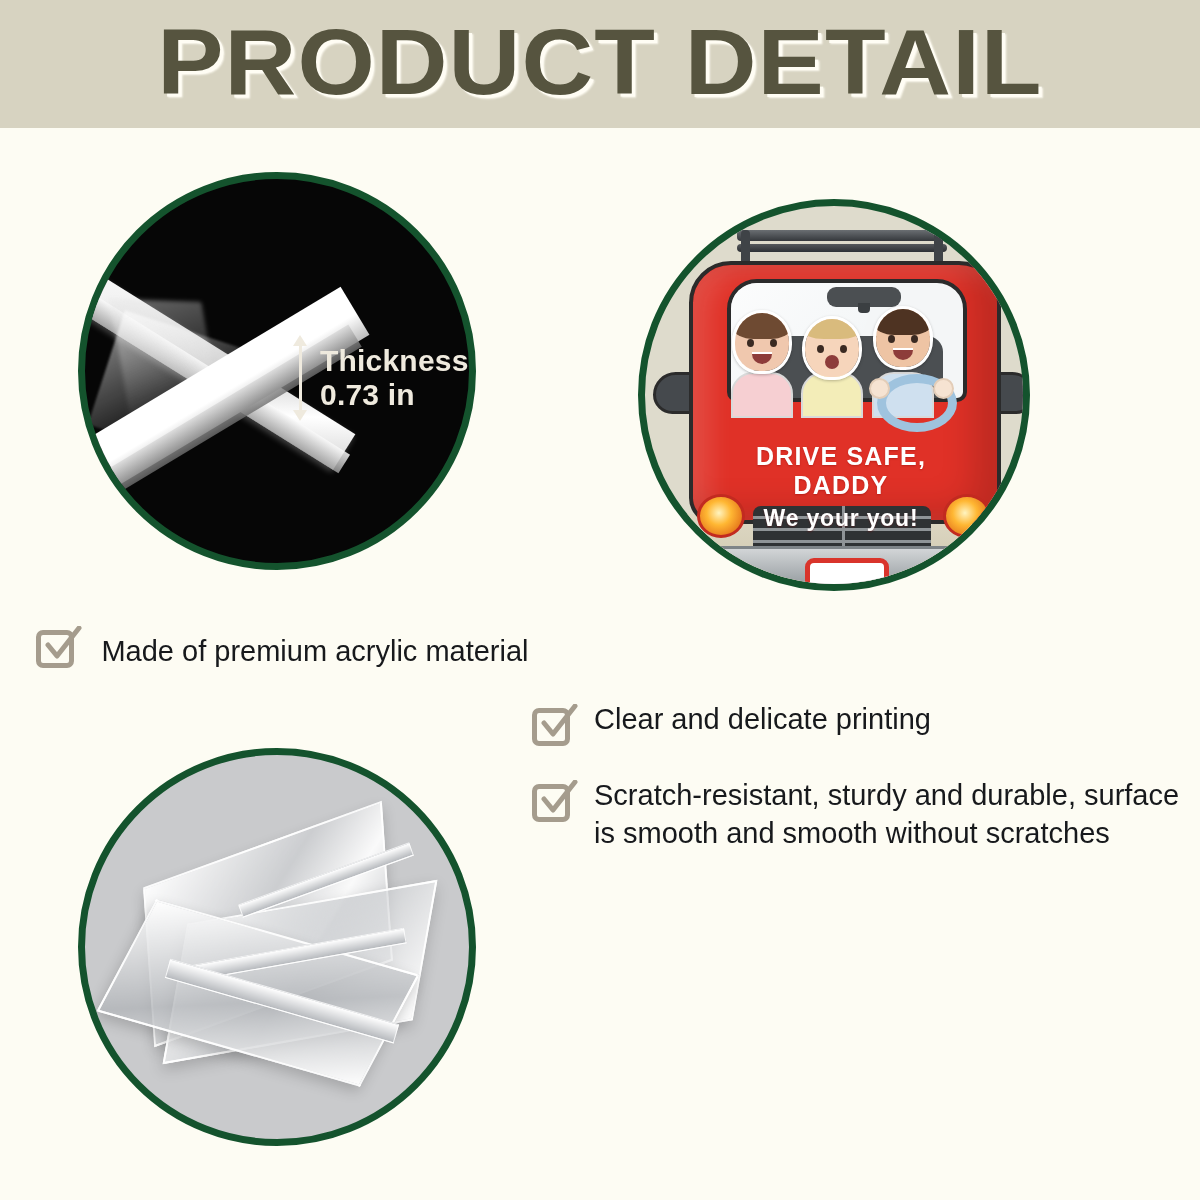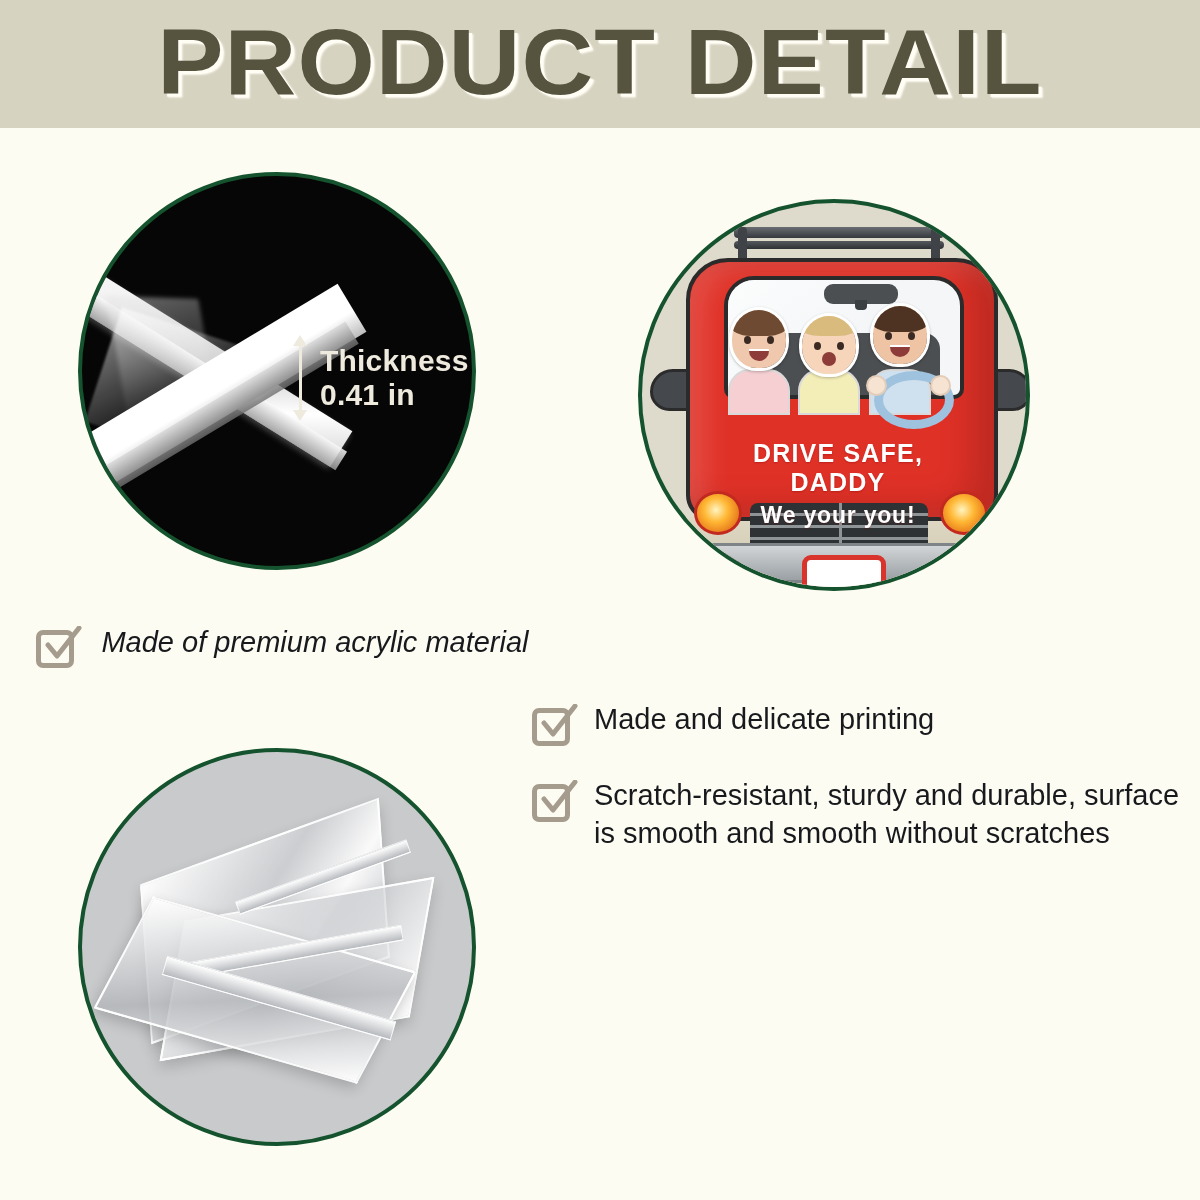--- a/index.html
+++ b/index.html
@@ -43,21 +43,21 @@
   }
 
   
   .disc {
     position: absolute;
     border-radius: 50%;
     overflow: hidden;
     box-sizing: border-box;
   }
   .disc-ring {
-    border: 4px solid #14532d;
+    border: 7px solid #14532d;
   }
 
   
   #disc-thickness {
     left: 78px;
     top: 172px;
     width: 398px;
     height: 398px;
     background: #060606;
   }
@@ -446,23 +446,22 @@
     left: 8px; top: 4px;
     width: 40px; height: 40px;
   }
 
   .bullet-left {
     position: absolute;
     left: 34px;
     top: 622px;
     width: 510px;
     display: flex;
-    align-items: flex-start;
+    align-items: flex-end;
     gap: 4px;
-    font-style: italic;
   }
   .bullet-left .bullet-text {
     font-size: 29px;
     color: #17191c;
     line-height: 1.28;
     text-align: center;
     padding-top: 2px;
     flex: 1;
   }
 
@@ -504,21 +503,21 @@
   </div>
 </div>
 <div class="thickness-annotation">
   <div class="thk-arrow">
     <div class="head-up"></div>
     <div class="shaft"></div>
     <div class="head-dn"></div>
   </div>
   <div class="thk-text">
     <div>Thickness</div>
-    <div>0.41 in</div>
+    <div>0.73 in</div>
   </div>
 </div>
 
 <div class="disc disc-ring" id="disc-car">
   <div class="car-ground"></div>
   <div class="car-stage">
     <div class="rack-bar rack-main"></div>
     <div class="rack-bar rack-main2"></div>
     <div class="rack-bar rack-leg-l"></div>
     <div class="rack-bar rack-leg-r"></div>
@@ -610,21 +609,21 @@
 <div class="bullet-list">
 
 
   <div class="bullet-row single">
     <div class="check-icon">
       <div class="box"></div>
       <svg class="tick" viewBox="0 0 40 40">
         <path d="M6 19 L15 30 L37 2" fill="none" stroke="#a59c8d" stroke-width="5" stroke-linecap="round" stroke-linejoin="round"></path>
       </svg>
     </div>
-    <div class="bullet-text">Made and delicate printing</div>
+    <div class="bullet-text">Clear and delicate printing</div>
   </div>
 
   <div class="bullet-row">
     <div class="check-icon">
       <div class="box"></div>
       <svg class="tick" viewBox="0 0 40 40">
         <path d="M6 19 L15 30 L37 2" fill="none" stroke="#a59c8d" stroke-width="5" stroke-linecap="round" stroke-linejoin="round"></path>
       </svg>
     </div>
     <div class="bullet-text">Scratch-resistant, sturdy and durable, surface is smooth and smooth without scratches</div>

